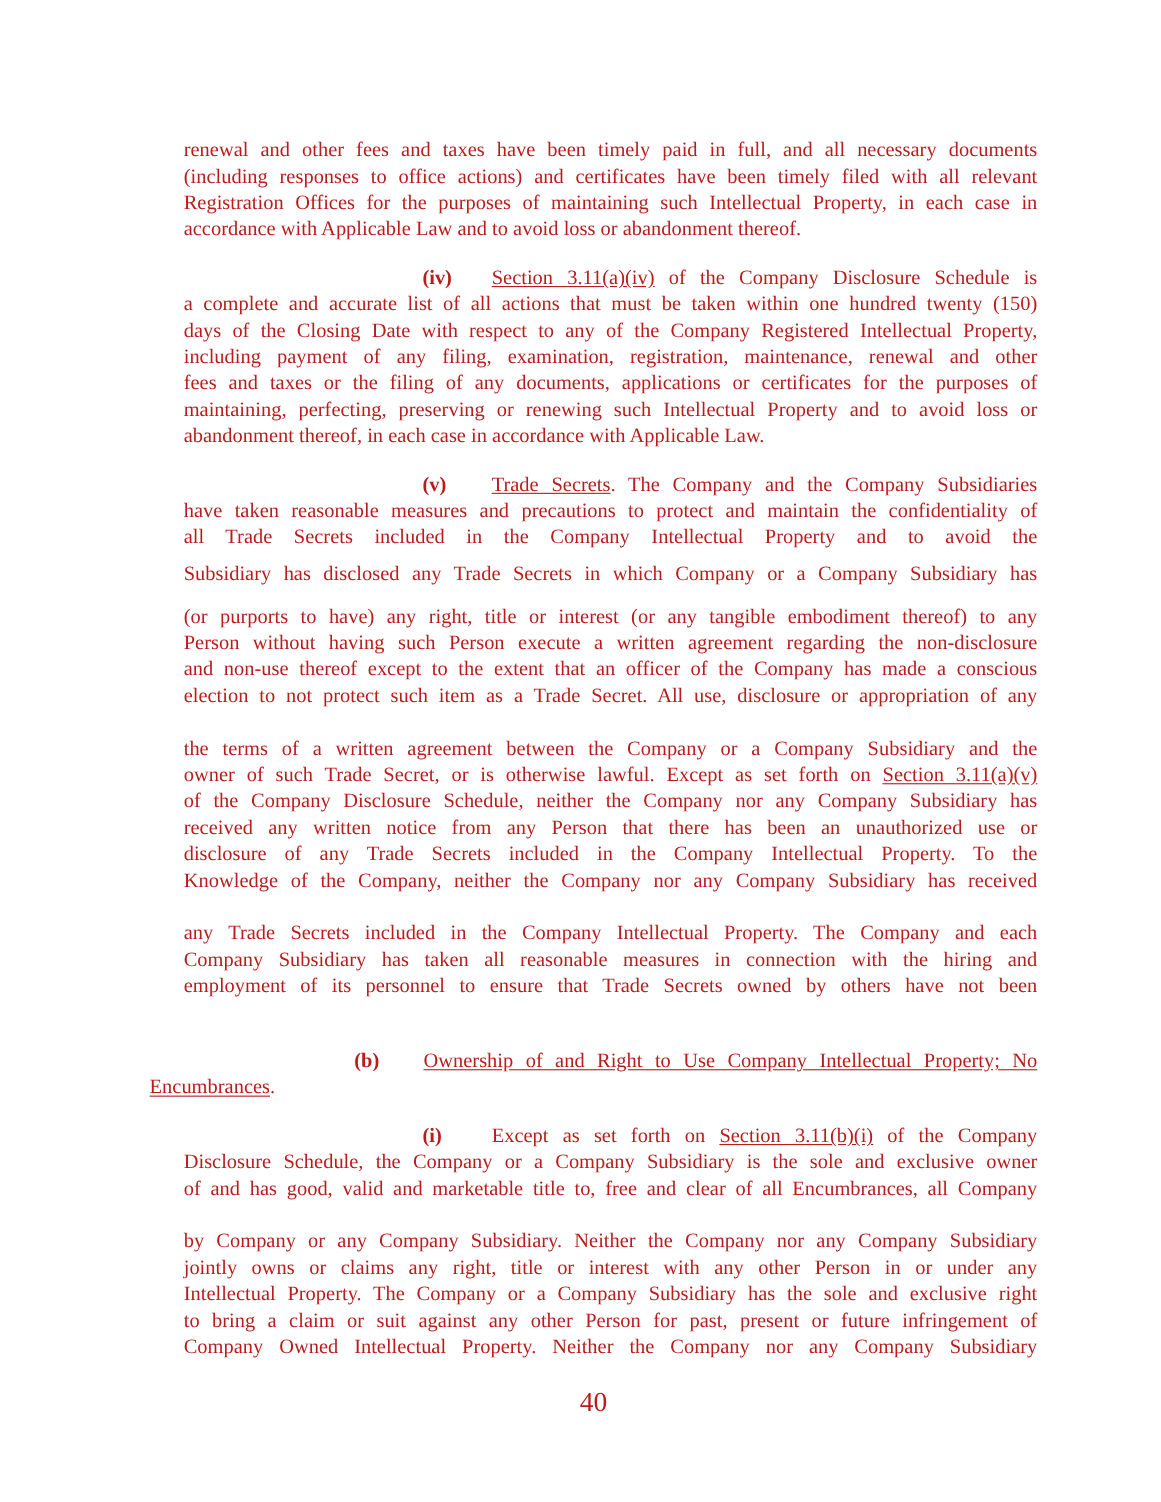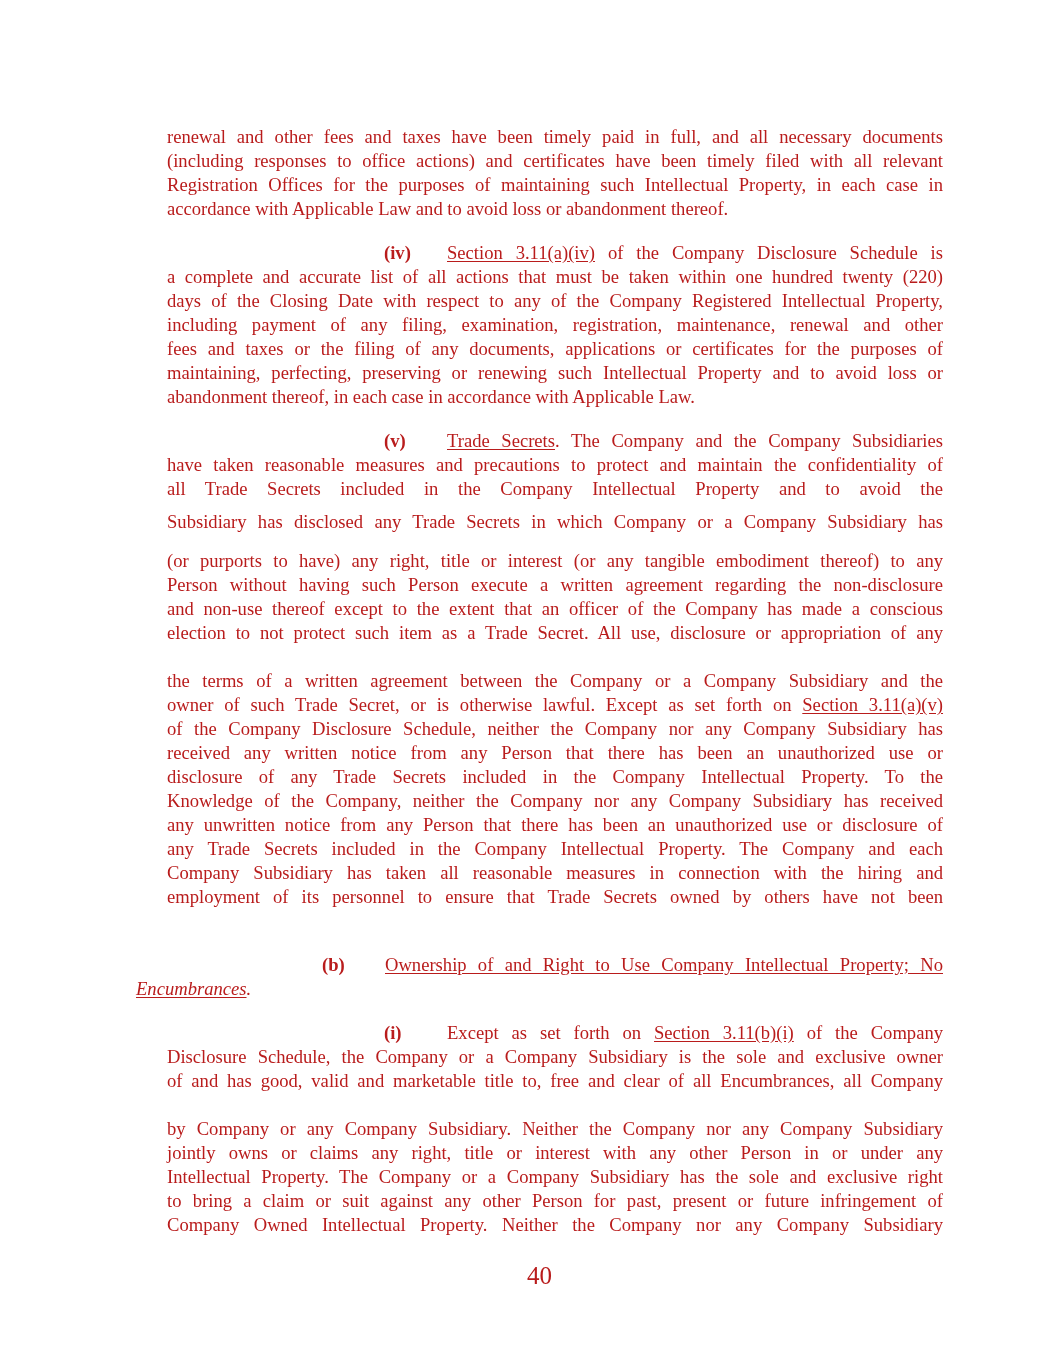--- a/index.html
+++ b/index.html
@@ -12,42 +12,42 @@
   }
   .line {
     position: absolute; left: 155px; width: 776px;
     height: 24px; line-height: 24px;
     white-space: nowrap;
     text-align: justify; text-align-last: justify;
   }
   .line.last { text-align-last: left; }
   .line.lead { left: 372px; width: 559px; }
   .line.lead-b { left: 310px; width: 621px; }
-  .line.flush { left: 124px; width: 807px; font-style: italic; }
+  .line.flush { left: 124px; width: 807px; }
   .num { display: inline-block; width: 63px; text-align-last: left; font-weight: bold; }
   .u { text-decoration: underline; text-underline-offset: 2px; }
   .page-number {
     position: absolute; top: 1264px; left: 0; width: 1055px;
     text-align: center; font-size: 25px; line-height: 24px;
   }
 </style>
 </head>
 <body>
 
 <div class="page">
 
   <div class="line" style="top:125px">renewal and other fees and taxes have been timely paid in full, and all necessary documents</div>
   <div class="line" style="top:149px">(including responses to office actions) and certificates have been timely filed with all relevant</div>
   <div class="line" style="top:173px">Registration Offices for the purposes of maintaining such Intellectual Property, in each case in</div>
   <div class="line last" style="top:197px">accordance with Applicable Law and to avoid loss or abandonment thereof.</div>
 
   <div class="line lead" style="top:241px">
     <span class="num">(iv)</span><span class="u">Section 3.11(a)(iv)</span><span> of the Company Disclosure Schedule is</span>
   </div>
-  <div class="line" style="top:265px">a complete and accurate list of all actions that must be taken within one hundred twenty (220)</div>
+  <div class="line" style="top:265px">a complete and accurate list of all actions that must be taken within one hundred twenty (150)</div>
   <div class="line" style="top:289px">days of the Closing Date with respect to any of the Company Registered Intellectual Property,</div>
   <div class="line" style="top:313px">including payment of any filing, examination, registration, maintenance, renewal and other</div>
   <div class="line" style="top:337px">fees and taxes or the filing of any documents, applications or certificates for the purposes of</div>
   <div class="line" style="top:361px">maintaining, perfecting, preserving or renewing such Intellectual Property and to avoid loss or</div>
   <div class="line last" style="top:385px">abandonment thereof, in each case in accordance with Applicable Law.</div>
 
   <div class="line lead" style="top:429px">
     <span class="num">(v)</span><span class="u">Trade Secrets</span><span>.  The Company and the Company Subsidiaries</span>
   </div>
   <div class="line" style="top:453px">have taken reasonable measures and precautions to protect and maintain the confidentiality of</div>
@@ -58,21 +58,20 @@
   <div class="line" style="top:597px">and non-use thereof except to the extent that an officer of the Company has made a conscious</div>
   <div class="line" style="top:621px">election to not protect such item as a Trade Secret.  All use, disclosure or appropriation of any</div>
   <div class="line" style="top:669px">the terms of a written agreement between the Company or a Company Subsidiary and the</div>
   <div class="line" style="top:693px">
     <span>owner of such Trade Secret, or is otherwise lawful.  Except as set forth on </span><span class="u">Section 3.11(a)(v)</span>
   </div>
   <div class="line" style="top:741px">received any written notice from any Person that there has been an unauthorized use or</div>
   <div class="line" style="top:717px">of the Company Disclosure Schedule, neither the Company nor any Company Subsidiary has</div>
   <div class="line" style="top:765px">disclosure of any Trade Secrets included in the Company Intellectual Property.  To the</div>
   <div class="line" style="top:789px">Knowledge of the Company, neither the Company nor any Company Subsidiary has received</div>
-  <div class="line" style="top:813px">any unwritten notice from any Person that there has been an unauthorized use or disclosure of</div>
   <div class="line" style="top:837px">any Trade Secrets included in the Company Intellectual Property.  The Company and each</div>
   <div class="line" style="top:861px">Company Subsidiary has taken all reasonable measures in connection with the hiring and</div>
   <div class="line" style="top:885px">employment of its personnel to ensure that Trade Secrets owned by others have not been</div>
 
   <div class="line lead-b" style="top:953px">
     <span class="num">(b)</span><span class="u">Ownership of and Right to Use Company Intellectual Property; No</span>
   </div>
   <div class="line flush last" style="top:977px">
     <span class="u">Encumbrances</span><span>.</span>
   </div>

